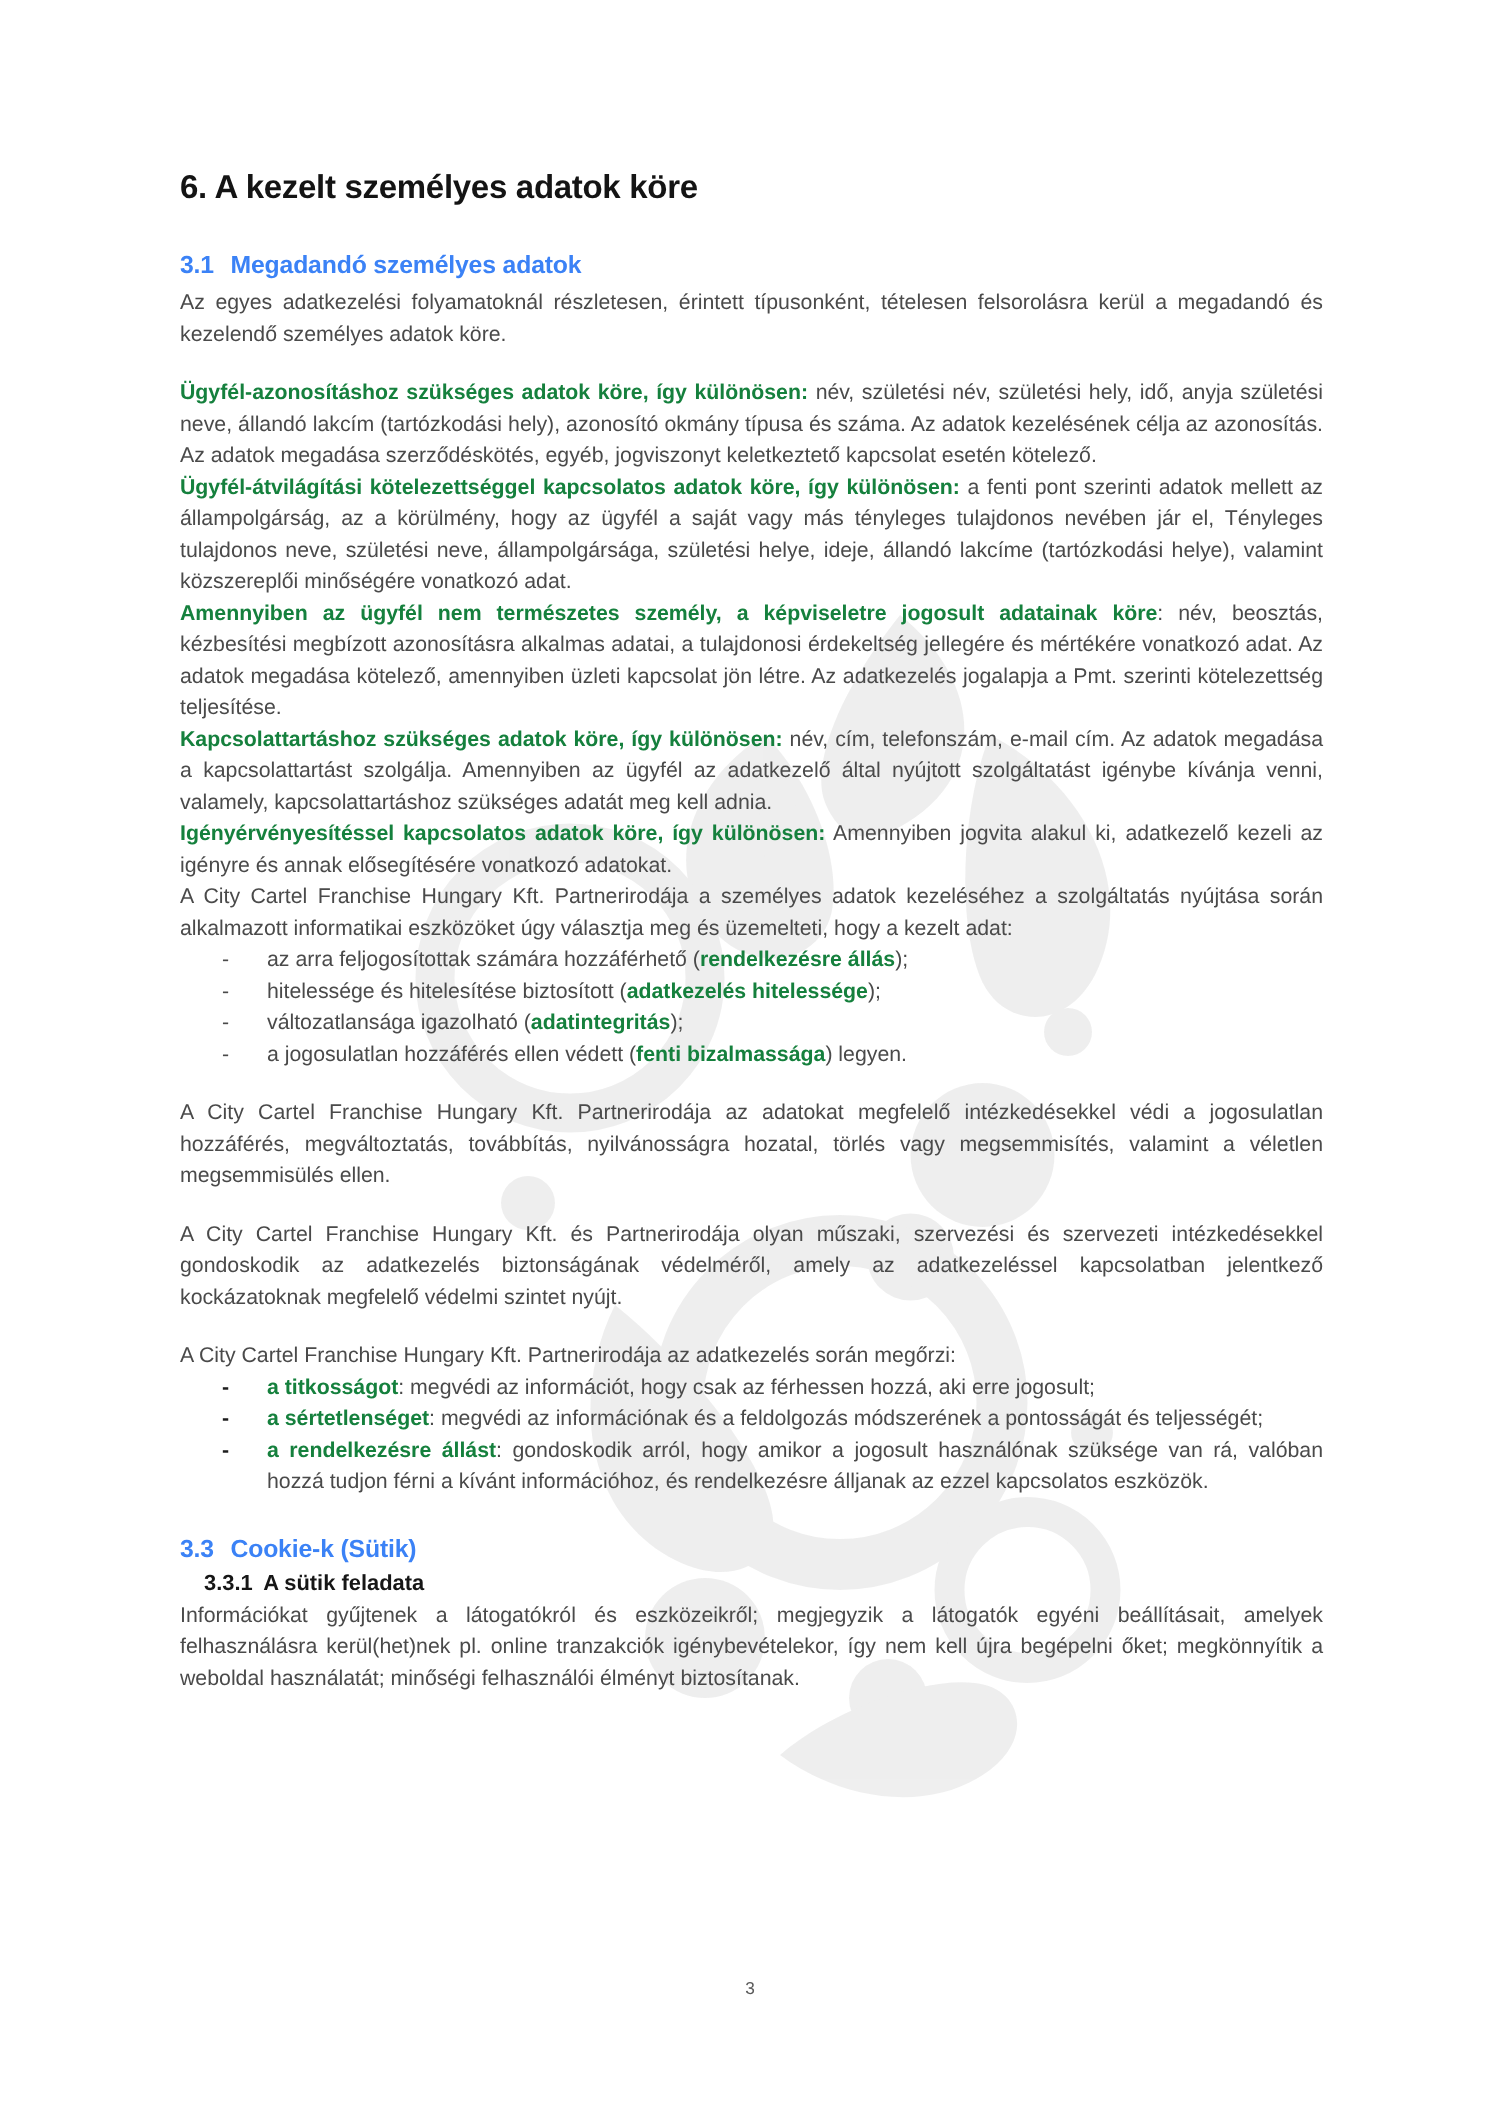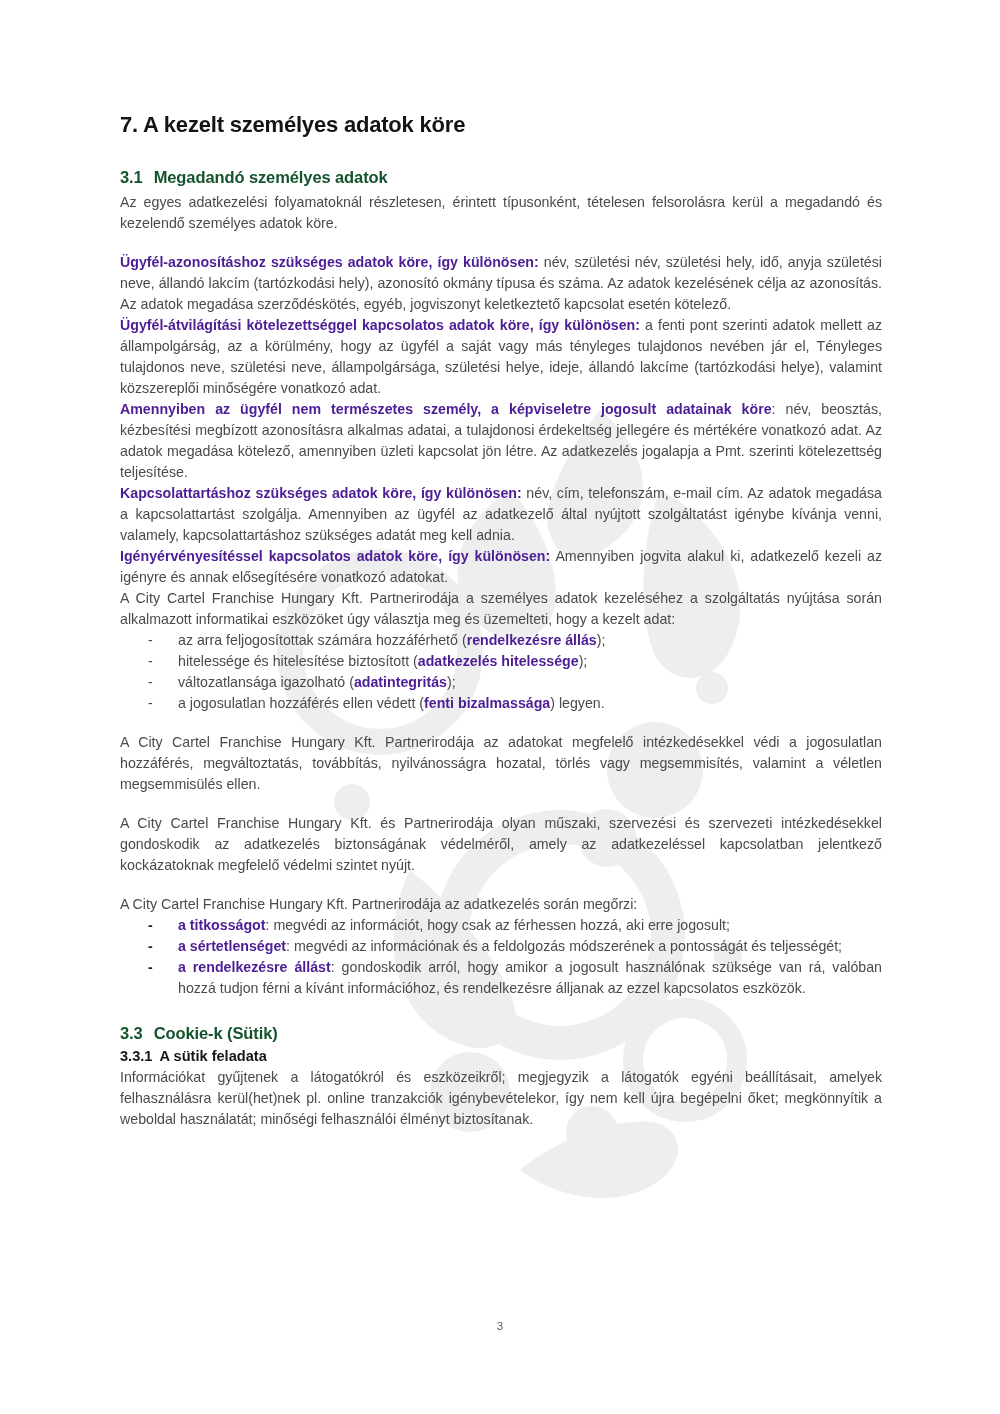--- a/index.html
+++ b/index.html
@@ -19,34 +19,34 @@
   }
   .content {
     position:absolute; left:120px; top:112px; width:762px;
     z-index:1;
   }
   h1.doc-title {
     font-size:22px; font-weight:800; color:#141414;
     letter-spacing:-0.2px; margin:0 0 30px 0;
   }
   .h2 {
-    font-size:16.5px; font-weight:800; color:#14532d;
+    font-size:16.5px; font-weight:800; color:#3b82f6;
     letter-spacing:-0.1px; margin:25px 0 5px 0;
   }
   .h2 .num { margin-right:11px; }
   .h3 {
     font-size:14.6px; font-weight:800; color:#161616;
-    margin:2px 0 3px 0;
+    margin:2px 0 3px 16px;
   }
   .h3 .num { margin-right:7px; }
   p.body {
     font-size:14.2px; line-height:21px; text-align:justify;
     margin:0; color:#4a4a4a;
   }
-  p.body b, .li b { color:#4c1d95; font-weight:800; }
+  p.body b, .li b { color:#15803d; font-weight:800; }
   .gap { height:18px; }
   .li {
     position:relative; padding-left:58px;
     font-size:14.2px; line-height:21px; text-align:justify;
     color:#4a4a4a;
   }
   .li .marker { position:absolute; left:28px; top:0; }
   .li.bold-marker .marker { font-weight:800; color:#1d1d1d; }
   .page-num {
     position:absolute; left:0; right:0; bottom:82px;
@@ -75,21 +75,21 @@
       <circle cx="300" cy="565" r="108" fill="none" stroke="#ececec" stroke-width="34"></circle>
       <circle cx="425" cy="690" r="52" fill="none" stroke="#ececec" stroke-width="20"></circle>
       <path d="M150 500 C 120 560 130 640 190 670 C 230 690 260 670 255 640 C 250 605 200 540 150 500 Z"></path>
       <path d="M400 120 C 460 150 500 220 470 280 C 450 318 410 315 395 285 C 378 250 380 170 400 120 Z"></path>
       <path d="M260 800 C 300 830 360 840 400 810 C 430 787 420 755 390 752 C 355 748 295 770 260 800 Z"></path>
     </g>
   </svg>
 
   <div class="content">
 
-    <h1 class="doc-title">7. A kezelt személyes adatok köre</h1>
+    <h1 class="doc-title">6. A kezelt személyes adatok köre</h1>
 
     <div class="h2">
       <span class="num">3.1</span><span>Megadandó személyes adatok</span>
     </div>
     <p class="body">Az egyes adatkezelési folyamatoknál részletesen, érintett típusonként, tételesen felsorolásra kerül a megadandó és kezelendő személyes adatok köre.</p>
 
     <div class="gap"></div>
 
     <p class="body"><b>Ügyfél-azonosításhoz szükséges adatok köre, így különösen:</b><span> név, születési név, születési hely, idő, anyja születési neve, állandó lakcím (tartózkodási hely), azonosító okmány típusa és száma. Az adatok kezelésének célja az azonosítás. Az adatok megadása szerződéskötés, egyéb, jogviszonyt keletkeztető kapcsolat esetén kötelező.</span></p>
     <p class="body"><b>Ügyfél-átvilágítási kötelezettséggel kapcsolatos adatok köre, így különösen:</b><span> a fenti pont szerinti adatok mellett az állampolgárság, az a körülmény, hogy az ügyfél a saját vagy más tényleges tulajdonos nevében jár el, Tényleges tulajdonos neve, születési neve, állampolgársága, születési helye, ideje, állandó lakcíme (tartózkodási helye), valamint közszereplői minőségére vonatkozó adat.</span></p>

